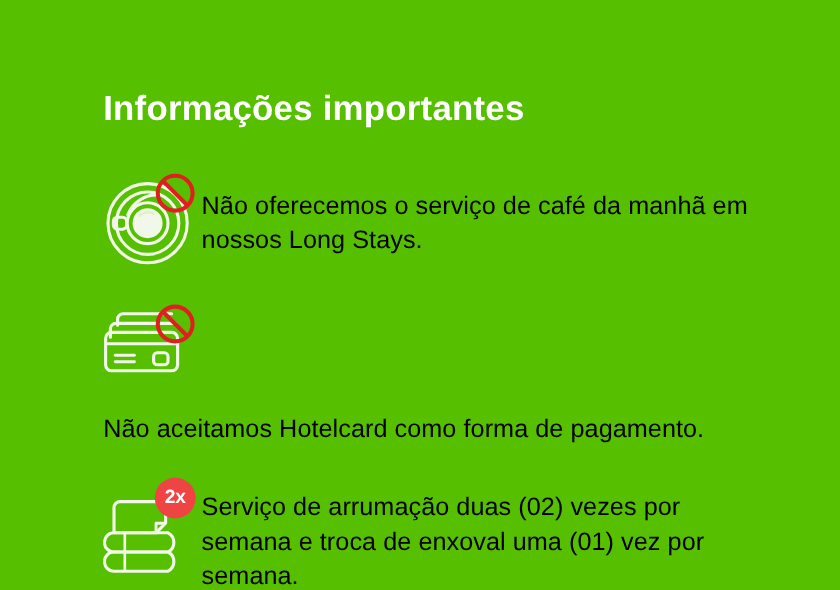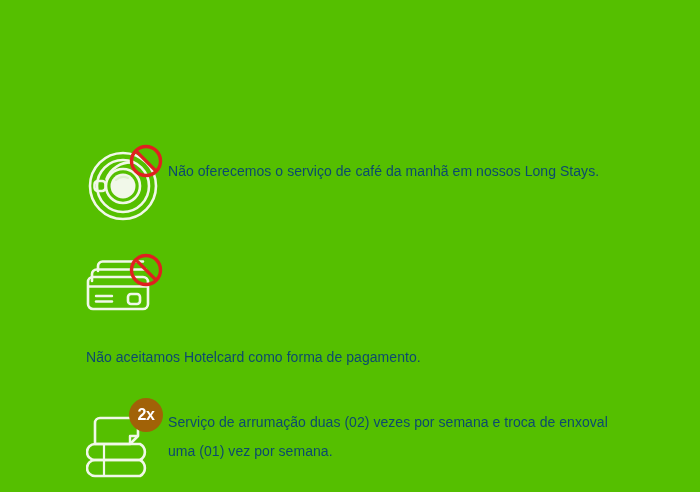--- a/index.html
+++ b/index.html
@@ -43,22 +43,22 @@
   }
   .icon-cell {
     position: relative;
     width: 82px;
     min-width: 82px;
     height: 78px;
     flex: 0 0 82px;
   }
   .row-text {
     flex: 1 1 auto;
-    color: #0c4a6e;
-    font-size: 14px;
+    color: #000000;
+    font-size: 21px;
     line-height: 29px;
     padding-top: 12px;
     letter-spacing: 0.05px;
   }
   .row-3 .row-text {
     padding-top: 6px;
   }
   .row-2 .icon-cell {
     height: 64px;
   }
@@ -79,36 +79,37 @@
     position: absolute;
     display: block;
   }
   .badge-2x {
     position: absolute;
     left: 43px;
     top: -4px;
     width: 34px;
     height: 34px;
     border-radius: 50%;
-    background: #a16207;
+    background: #ef4444;
     color: #ffffff;
     font-size: 16px;
     font-weight: bold;
     display: flex;
     align-items: center;
     justify-content: center;
     line-height: 1;
     letter-spacing: -0.3px;
   }
 </style>
 </head>
 <body>
 
 <div id="slide">
 
+  <div id="page-title">Informações importantes</div>
 
   <div id="info-list">
 
     <div class="info-row row-1">
       <div class="icon-cell">
         <svg class="icon-svg" width="78" height="78" viewBox="0 0 78 78">
           <circle cx="37" cy="41" r="33" fill="none" stroke="#f1f8e9" stroke-width="2.6"></circle>
           <circle cx="37" cy="41" r="26" fill="none" stroke="#f1f8e9" stroke-width="2.6"></circle>
           <circle cx="37" cy="41" r="17" fill="none" stroke="#f1f8e9" stroke-width="2.6"></circle>
           <circle cx="37" cy="41" r="12.5" fill="#f1f8e9"></circle>

